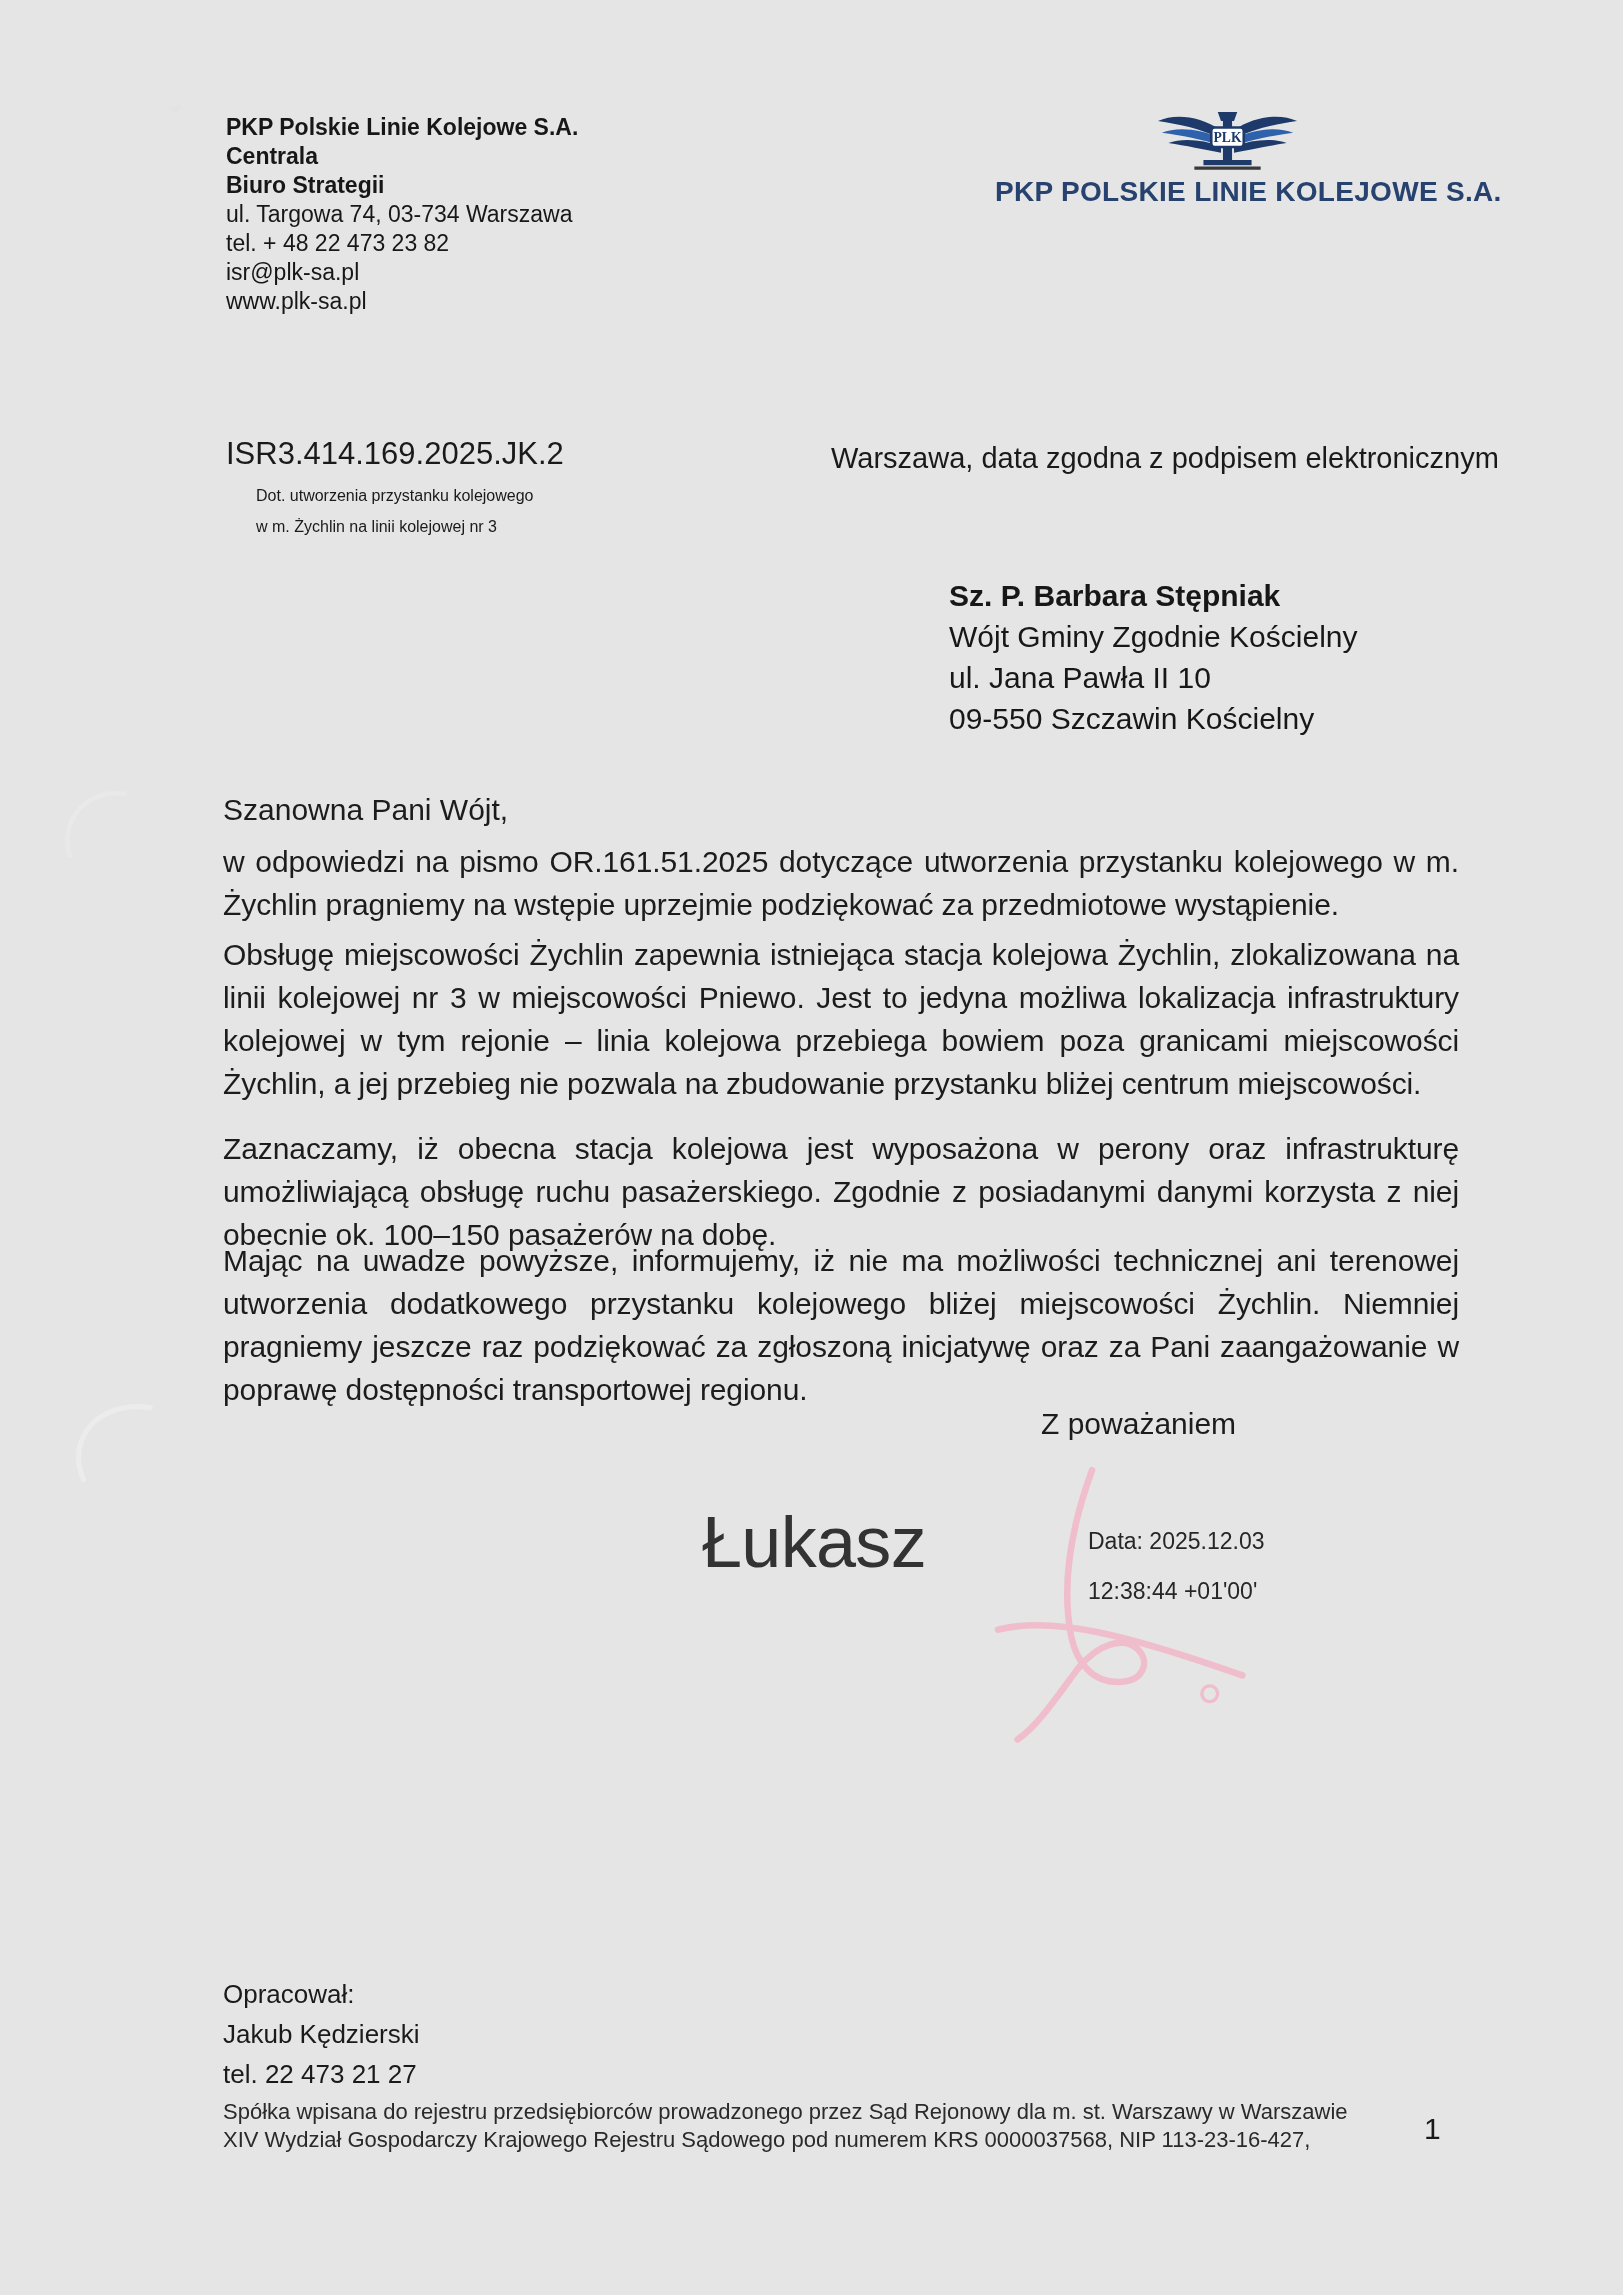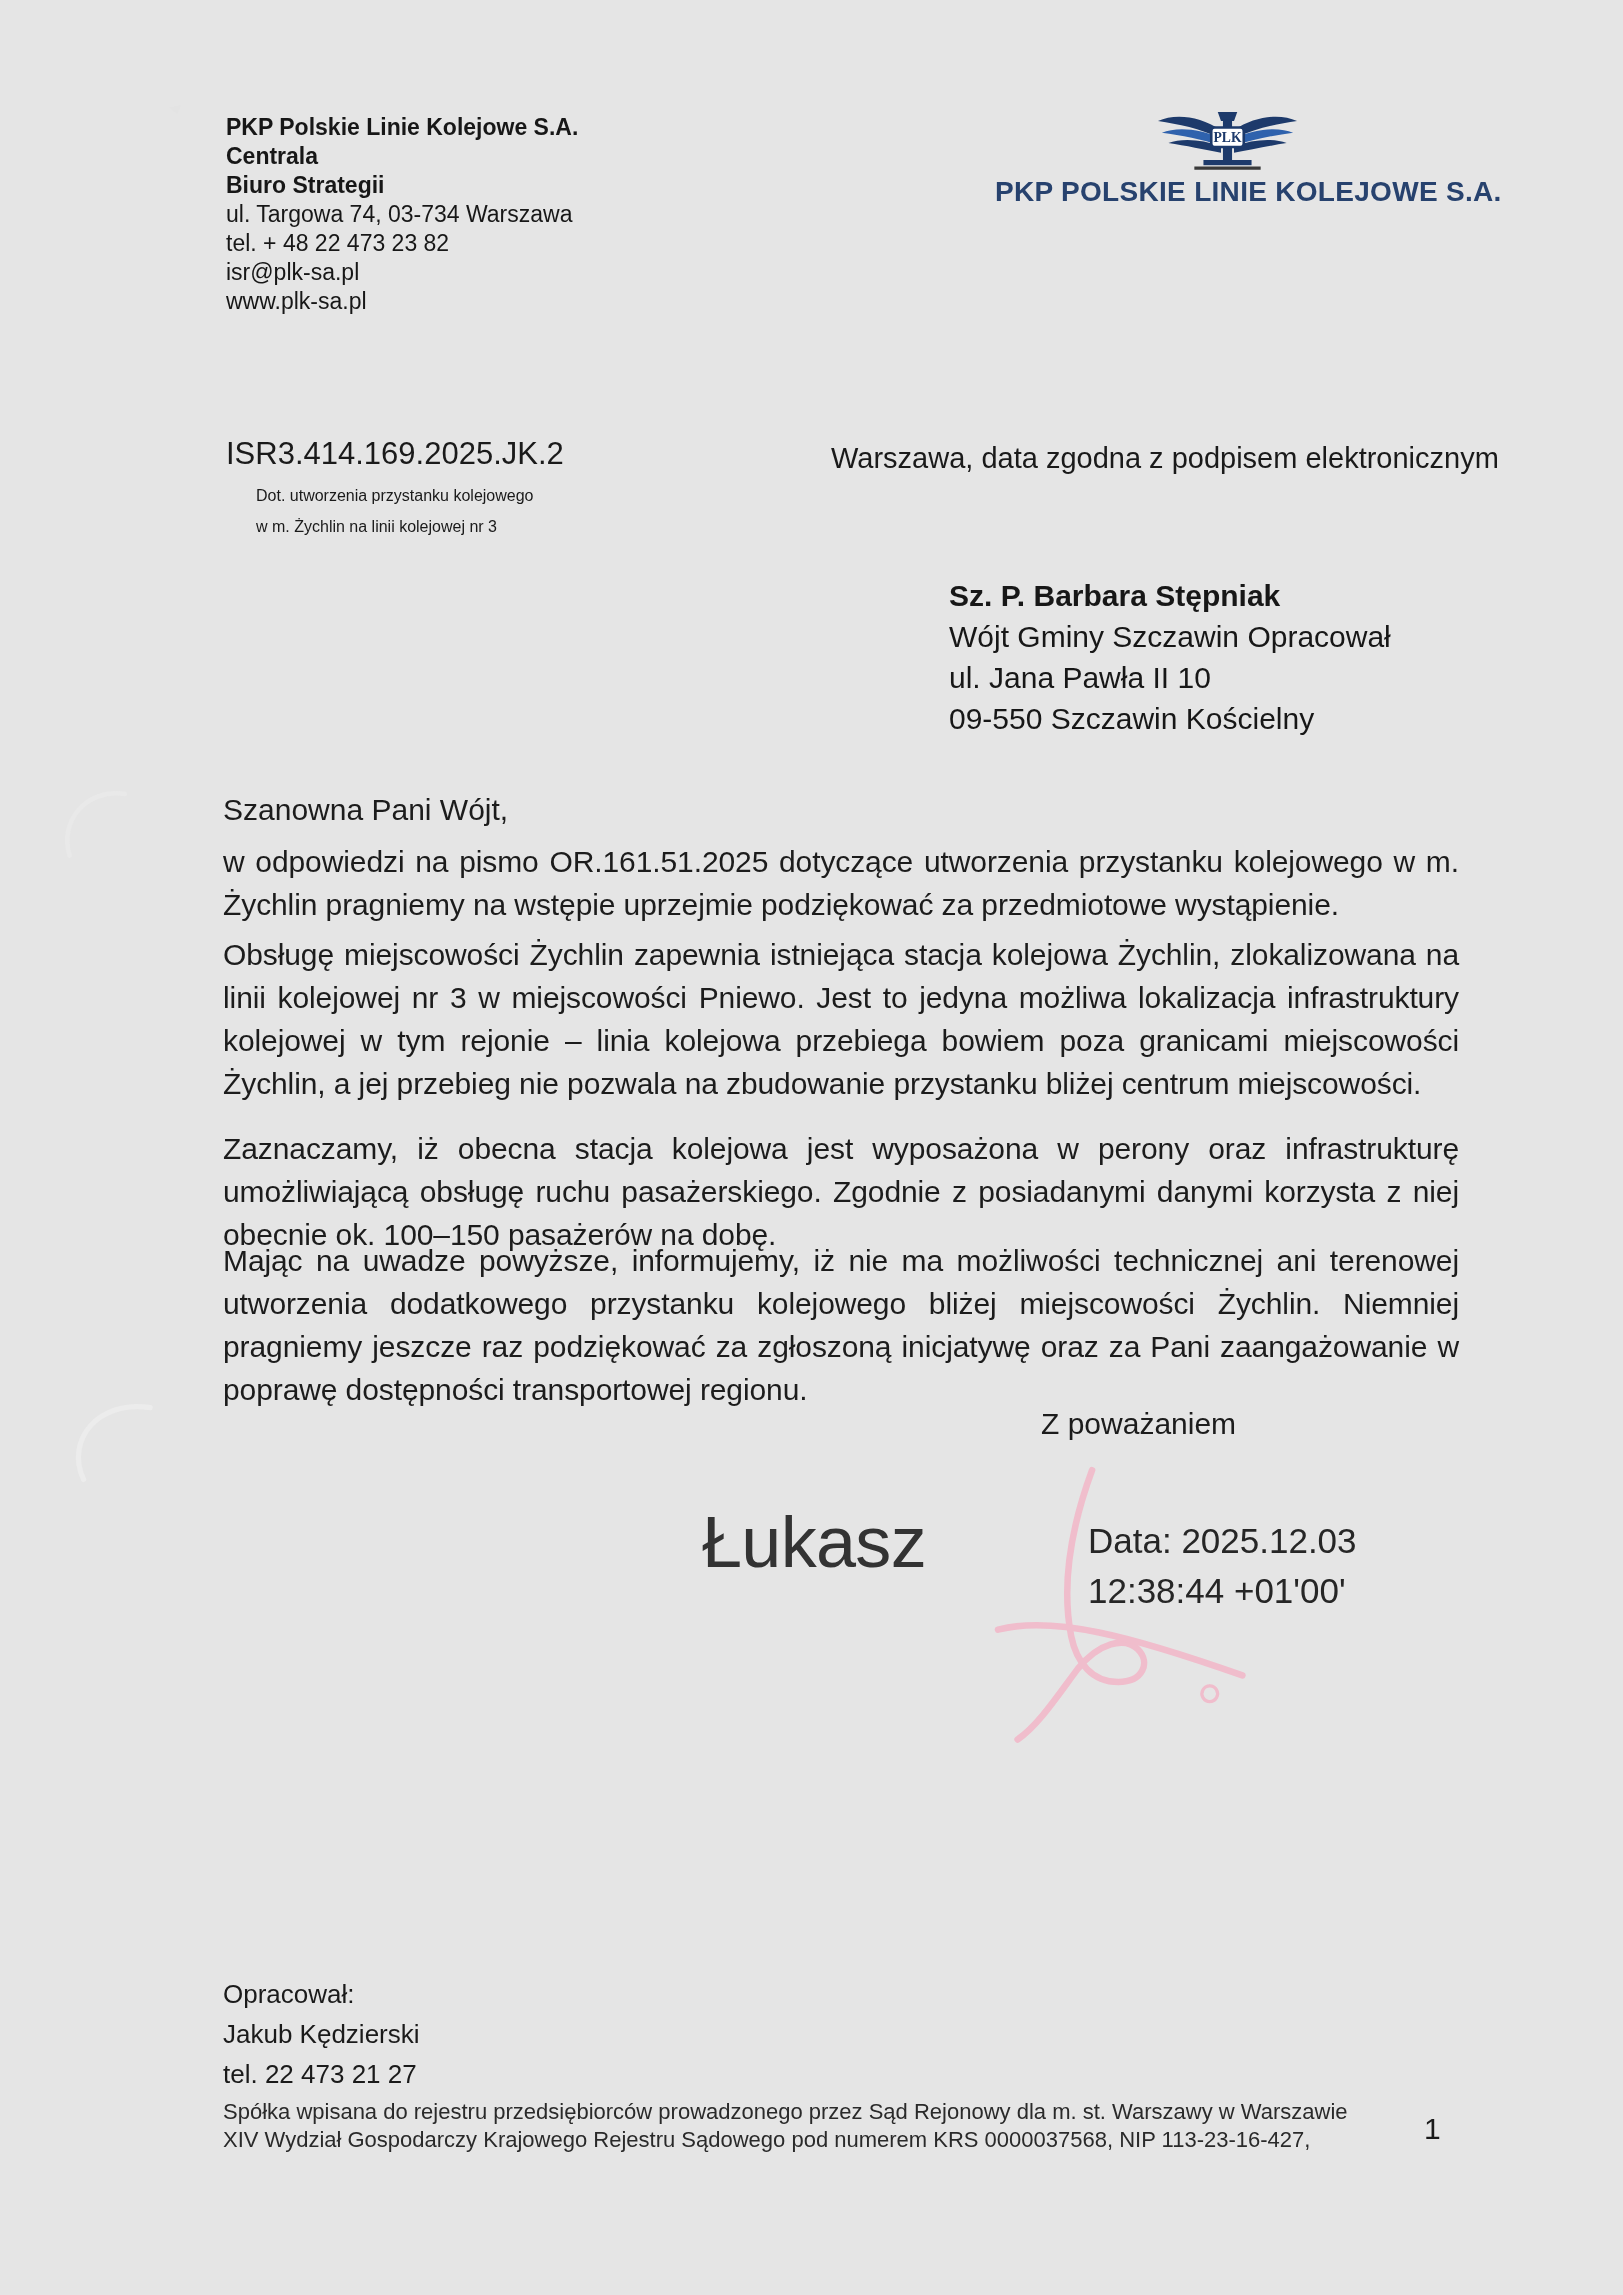--- a/index.html
+++ b/index.html
@@ -48,21 +48,21 @@
   
   .sig-name{
     position:absolute;left:702px;top:1486px;
     font-size:72px;font-weight:400;line-height:113px;
     color:#333333;letter-spacing:-0.7px;white-space:nowrap;
   }
   .sig-flourish{position:absolute;left:994px;top:1465px;width:255px;height:281px;}
   .sig-details{position:absolute;left:1088px;top:1494px;color:#262626;white-space:nowrap;}
   .sig-details .grp1 div{font-size:31px;line-height:43px;}
   .sig-details .grp2{margin-top:22px;}
-  .sig-details .grp2 div{font-size:35px;line-height:50px;}
+  .sig-details .grp2 div{font-size:23px;line-height:50px;}
   
   .prepared{position:absolute;left:223px;top:1974px;font-size:26px;line-height:40px;color:#1a1a1a;}
   .prepared .u{}
   
   .footer{position:absolute;left:223px;top:2098px;font-size:22px;line-height:27.5px;color:#2a2a2a;}
   .page-number{position:absolute;left:1424px;top:2112px;font-size:30px;color:#1a1a1a;}
   
   .artifact{position:absolute;}
 </style>
 </head>
@@ -122,21 +122,21 @@
     <div class="ref-subject">
       <div>Dot. utworzenia przystanku kolejowego</div>
       <div>w m. Żychlin na linii kolejowej nr 3</div>
     </div>
   </div>
 
   <div class="dateline">Warszawa, data zgodna z podpisem elektronicznym</div>
 
   <div class="recipient">
     <div class="recipient-name">Sz. P. Barbara Stępniak</div>
-    <div>Wójt Gminy Szczawin Opracował</div>
+    <div>Wójt Gminy Zgodnie Kościelny</div>
     <div>ul. Jana Pawła II 10</div>
     <div>09-550 Szczawin Kościelny</div>
   </div>
 
   <div class="salutation">Szanowna Pani Wójt,</div>
   <p class="para p1">w odpowiedzi na pismo OR.161.51.2025 dotyczące utworzenia przystanku kolejowego w m. Żychlin pragniemy na wstępie uprzejmie podziękować za przedmiotowe wystąpienie.</p>
   <p class="para p2">Obsługę miejscowości Żychlin zapewnia istniejąca stacja kolejowa Żychlin, zlokalizowana na linii kolejowej nr 3 w miejscowości Pniewo. Jest to jedyna możliwa lokalizacja infrastruktury kolejowej w tym rejonie – linia kolejowa przebiega bowiem poza granicami miejscowości Żychlin, a jej przebieg nie pozwala na zbudowanie przystanku bliżej centrum miejscowości.</p>
   <p class="para p3">Zaznaczamy, iż obecna stacja kolejowa jest wyposażona w perony oraz infrastrukturę umożliwiającą obsługę ruchu pasażerskiego. Zgodnie z posiadanymi danymi korzysta z niej obecnie ok. 100–150 pasażerów na dobę.</p>
   <p class="para p4">Mając na uwadze powyższe, informujemy, iż nie ma możliwości technicznej ani terenowej utworzenia dodatkowego przystanku kolejowego bliżej miejscowości Żychlin. Niemniej pragniemy jeszcze raz podziękować za zgłoszoną inicjatywę oraz za Pani zaangażowanie w poprawę dostępności transportowej regionu.</p>
   <div class="closing">Z poważaniem</div>

